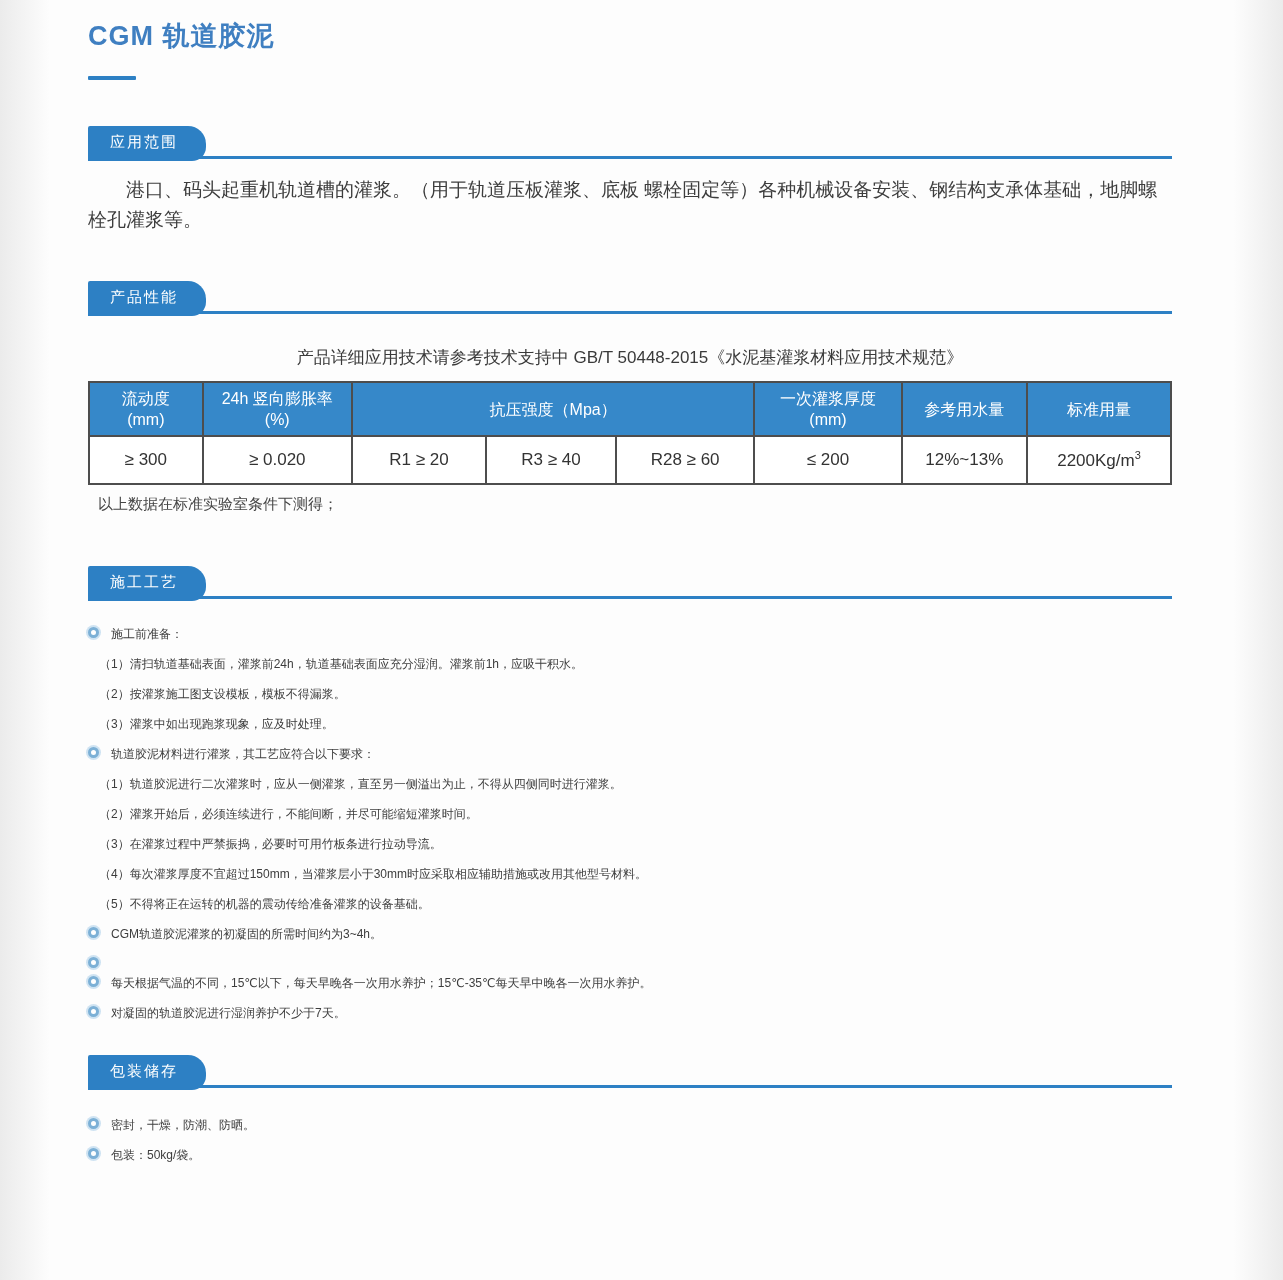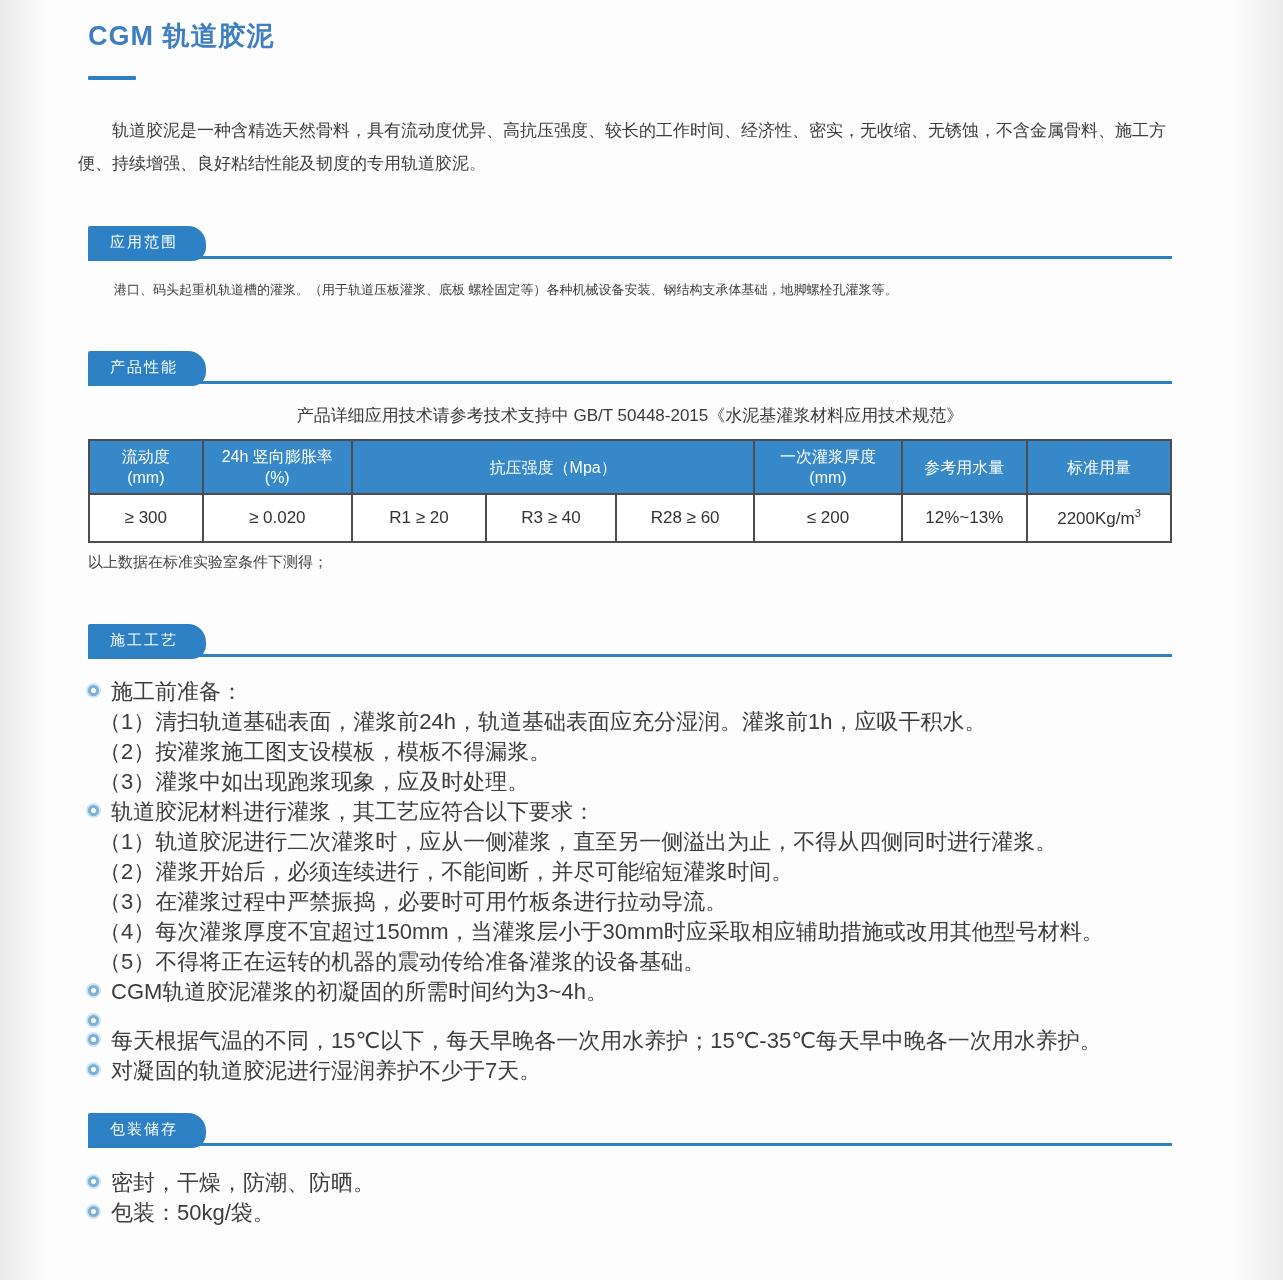--- a/index.html
+++ b/index.html
@@ -61,26 +61,26 @@
     letter-spacing:2px;
     padding:7px 28px 9px 22px;
     border-radius:2px 18px 14px 0;
   }
   .sec-application{margin-top:40px;}
   .sec-performance{margin-top:40px;padding-left:24px;}
   .sec-construction{margin-top:46px;}
   .sec-packaging{margin-top:21px;}
   p.section-body{
     margin-top:16px;
-    font-size:13px;
+    font-size:19px;
     line-height:30px;
     text-indent:2em;
   }
   p.ref-note{
-    margin-top:20px;
+    margin-top:32px;
     font-size:17px;
     text-align:center;
     color:#3a3a3a;
   }
   table.perf-table{
     margin-top:12px;
     width:100%;
     border-collapse:collapse;
     table-layout:fixed;
   }
@@ -102,28 +102,29 @@
     color:#333;
     text-align:center;
     height:48px;
     padding:7px;
   }
   .perf-table td sup{font-size:11px;}
   p.footnote{
     margin-top:10px;
     font-size:15px;
     color:#444;
+    margin-left:10px;
   }
   .list{
     margin-top:20px;
   }
   .list-item{
     display:flex;
     align-items:flex-start;
-    font-size:22px;
+    font-size:12px;
     line-height:30px;
     color:var(--text);
   }
   .ring{
     flex:0 0 auto;
     width:11px;height:11px;
     margin:8px 12px 0 0;
     border:3px solid var(--ring);
     border-radius:50%;
     background:#fff;
@@ -135,21 +136,20 @@
   .packaging-list{margin-top:22px;}
 </style>
 </head>
 <body>
 
 <div class="content">
 
   <h1 class="page-title">CGM 轨道胶泥</h1>
   <div class="title-underline"></div>
 
-  <p class="intro">轨道胶泥是一种含精选天然骨料，具有流动度优异、高抗压强度、较长的工作时间、经济性、密实，无收缩、无锈蚀，不含金属骨料、施工方便、持续增强、良好粘结性能及韧度的专用轨道胶泥。</p>
 
   <div class="section-head sec-application">
     <span class="section-tab">
       <span>应用范围</span>
     </span>
   </div>
   <p class="section-body">港口、码头起重机轨道槽的灌浆。（用于轨道压板灌浆、底板 螺栓固定等）各种机械设备安装、钢结构支承体基础，地脚螺栓孔灌浆等。</p>
 
   <div class="section-head sec-performance">
     <span class="section-tab">

